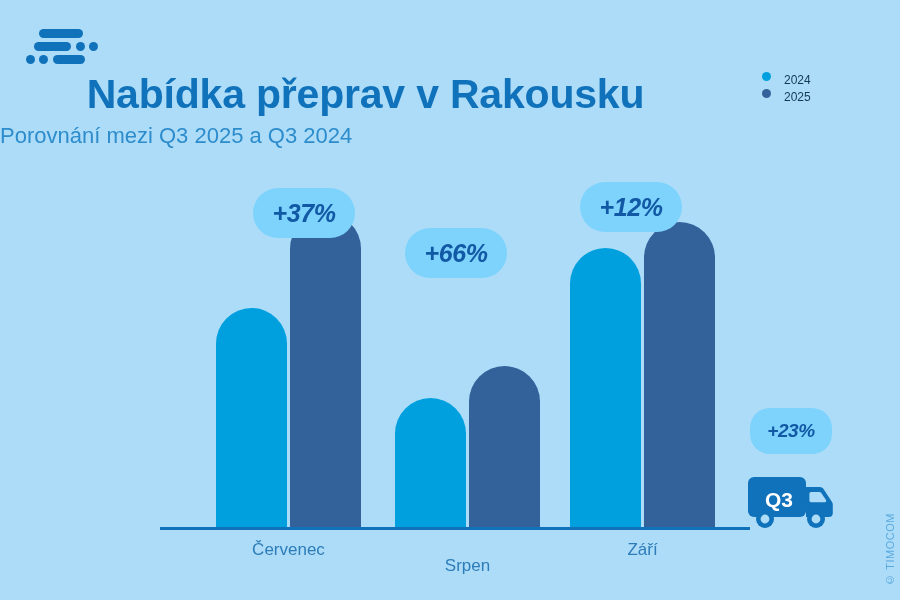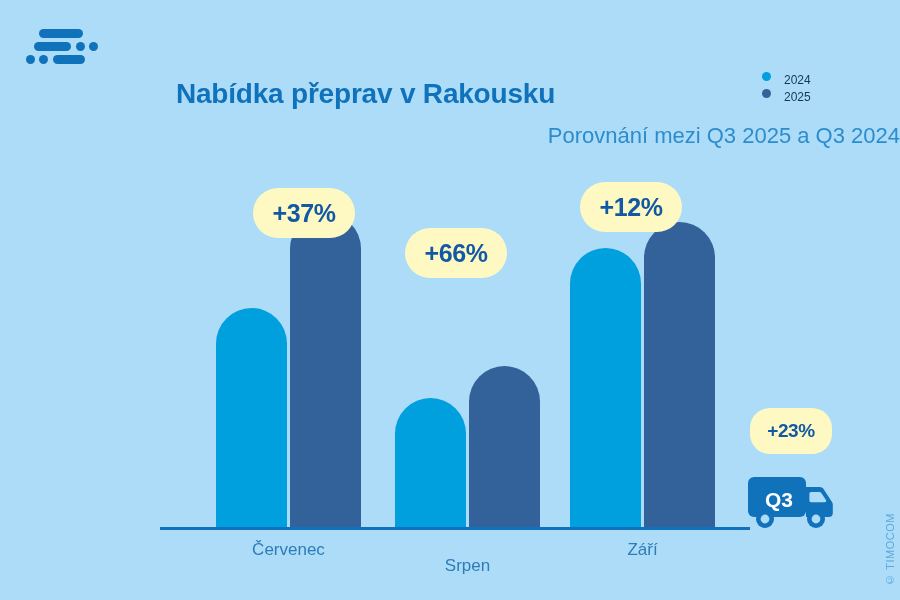--- a/index.html
+++ b/index.html
@@ -35,32 +35,32 @@
     border-radius: 99px;
   }
 
   
   #title {
     position: absolute;
     left: 0;
     top: 74px;
     width: 731px;
     text-align: center;
-    font-size: 28px;
+    font-size: 41px;
     font-weight: bold;
     color: #1072BA;
     letter-spacing: -0.2px;
     line-height: 40px;
   }
   #subtitle {
     position: absolute;
     left: 0;
     top: 122px;
     width: 900px;
-    text-align: right;
+    text-align: left;
     font-size: 22px;
     font-weight: normal;
     color: #2D8CCB;
     line-height: 28px;
   }
 
   
   #legend {
     position: absolute;
     left: 762px;
@@ -112,28 +112,29 @@
     color: #2D7CB8;
     text-align: center;
     line-height: 24px;
   }
 
   
   .badge {
     position: absolute;
     height: 50px;
     border-radius: 26px;
-    background: #fef9c3;
+    background: #7dd3fc;
     color: #1259A5;
     font-size: 25px;
     font-weight: bold;
     display: flex;
     align-items: center;
     justify-content: center;
     letter-spacing: -0.4px;
+    font-style: italic;
   }
   .badge.small {
     height: 46px;
     border-radius: 20px;
     font-size: 19px;
   }
 
   
   #truck {
     position: absolute;

